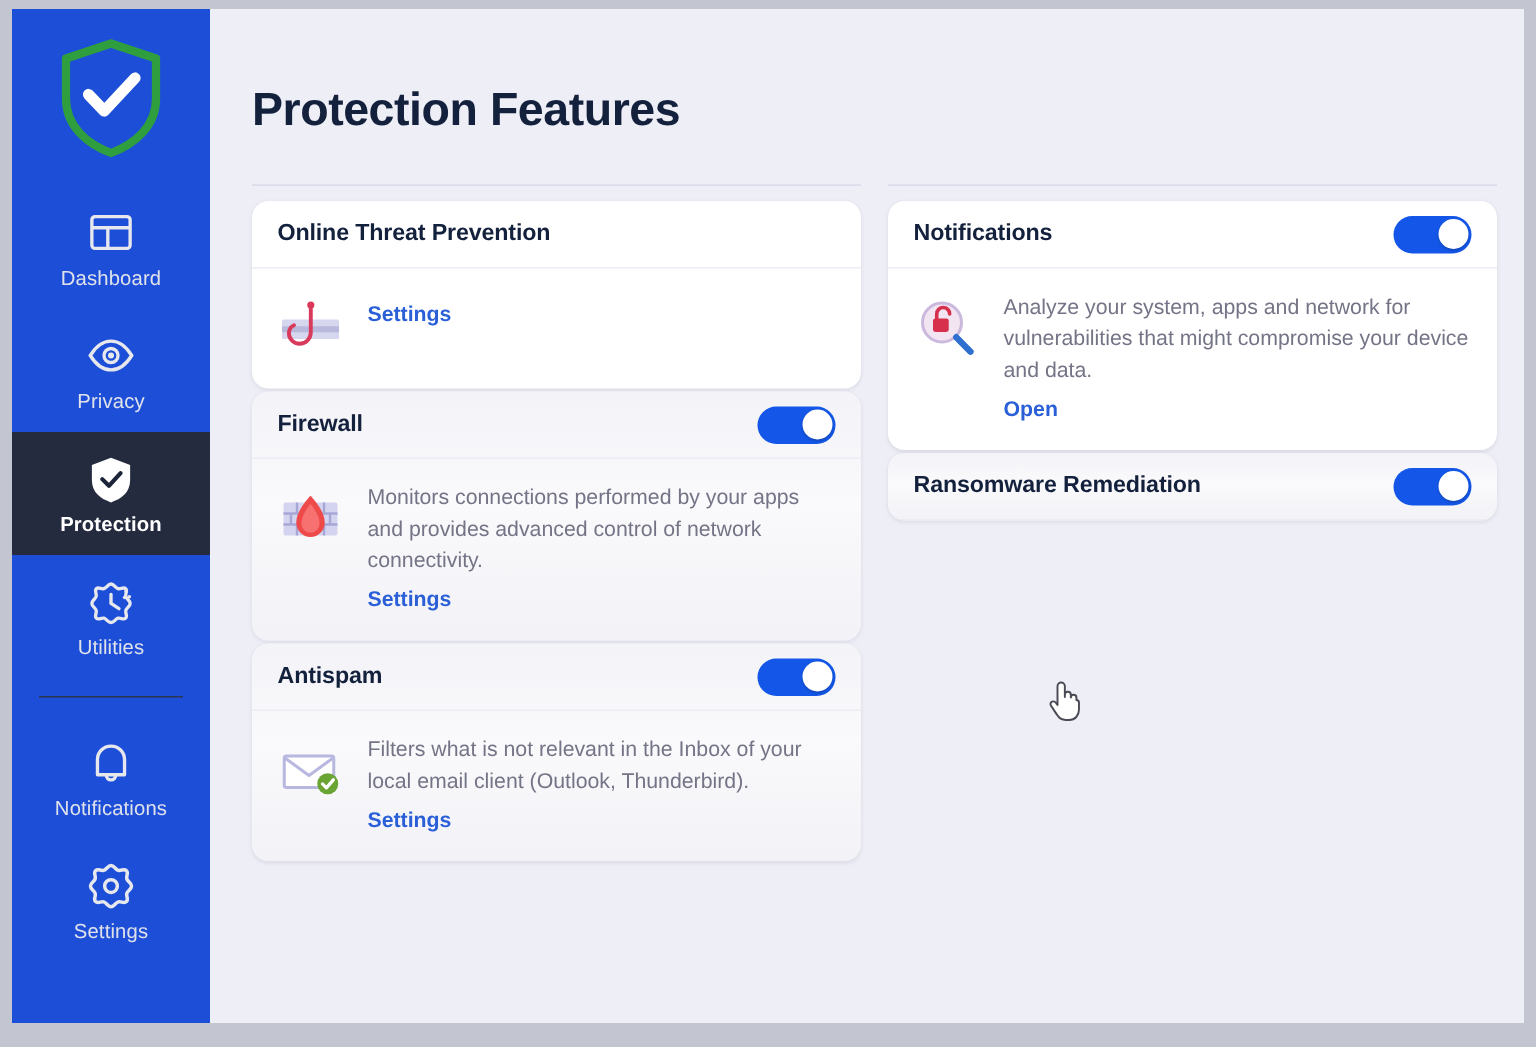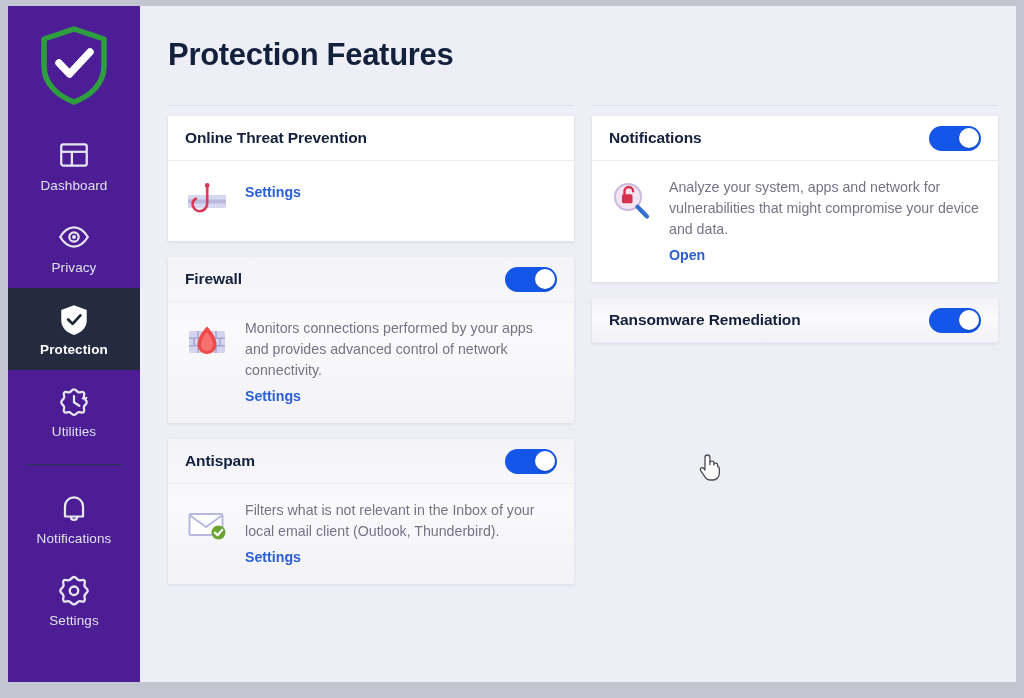--- a/index.html
+++ b/index.html
@@ -17,21 +17,21 @@
     width: 1008px; height: 676px;
     display: flex;
     background: #eeeef6;
     overflow: hidden;
   }
 
   
   #sidebar {
     width: 132px;
     flex: 0 0 132px;
-    background: #4c1d95;
+    background: #1d4ed8;
     display: flex;
     flex-direction: column;
     align-items: stretch;
     position: relative;
   }
   .brand-logo {
     height: 118px;
     display: flex;
     align-items: center;
     justify-content: center;
@@ -54,21 +54,21 @@
   .nav-divider {
     height: 1px;
     background: #2c3550;
     margin: 12px 18px;
   }
 
   
   #main {
     flex: 1 1 auto;
     background: #eeeef6;
-    padding: 0 18px 0 28px;
+    padding: 18px 18px 0 28px;
     position: relative;
     overflow: hidden;
   }
   #page-title {
     font-size: 31px;
     font-weight: bold;
     color: #14213d;
     letter-spacing: -.3px;
     padding: 30px 0 0 0;
     line-height: 1.2;
@@ -83,23 +83,23 @@
   .col-rule {
     height: 1px;
     background: #e1e1ee;
     border-top: 1px solid #dcdcec;
     margin-bottom: 10px;
   }
 
   
   .card {
     background: #ffffff;
-    border-radius: 0;
+    border-radius: 11px;
     box-shadow: 0 1px 3px rgba(30,35,70,.10);
-    margin-bottom: 16px;
+    margin-bottom: 2px;
     overflow: hidden;
   }
   .card.tint { background: linear-gradient(180deg,#f3f3f8 0%, #fafafc 45%, #f2f2f7 100%); }
   .card-head {
     height: 45px;
     display: flex;
     align-items: center;
     justify-content: space-between;
     padding: 0 17px;
     border-bottom: 1px solid #ececf4;

